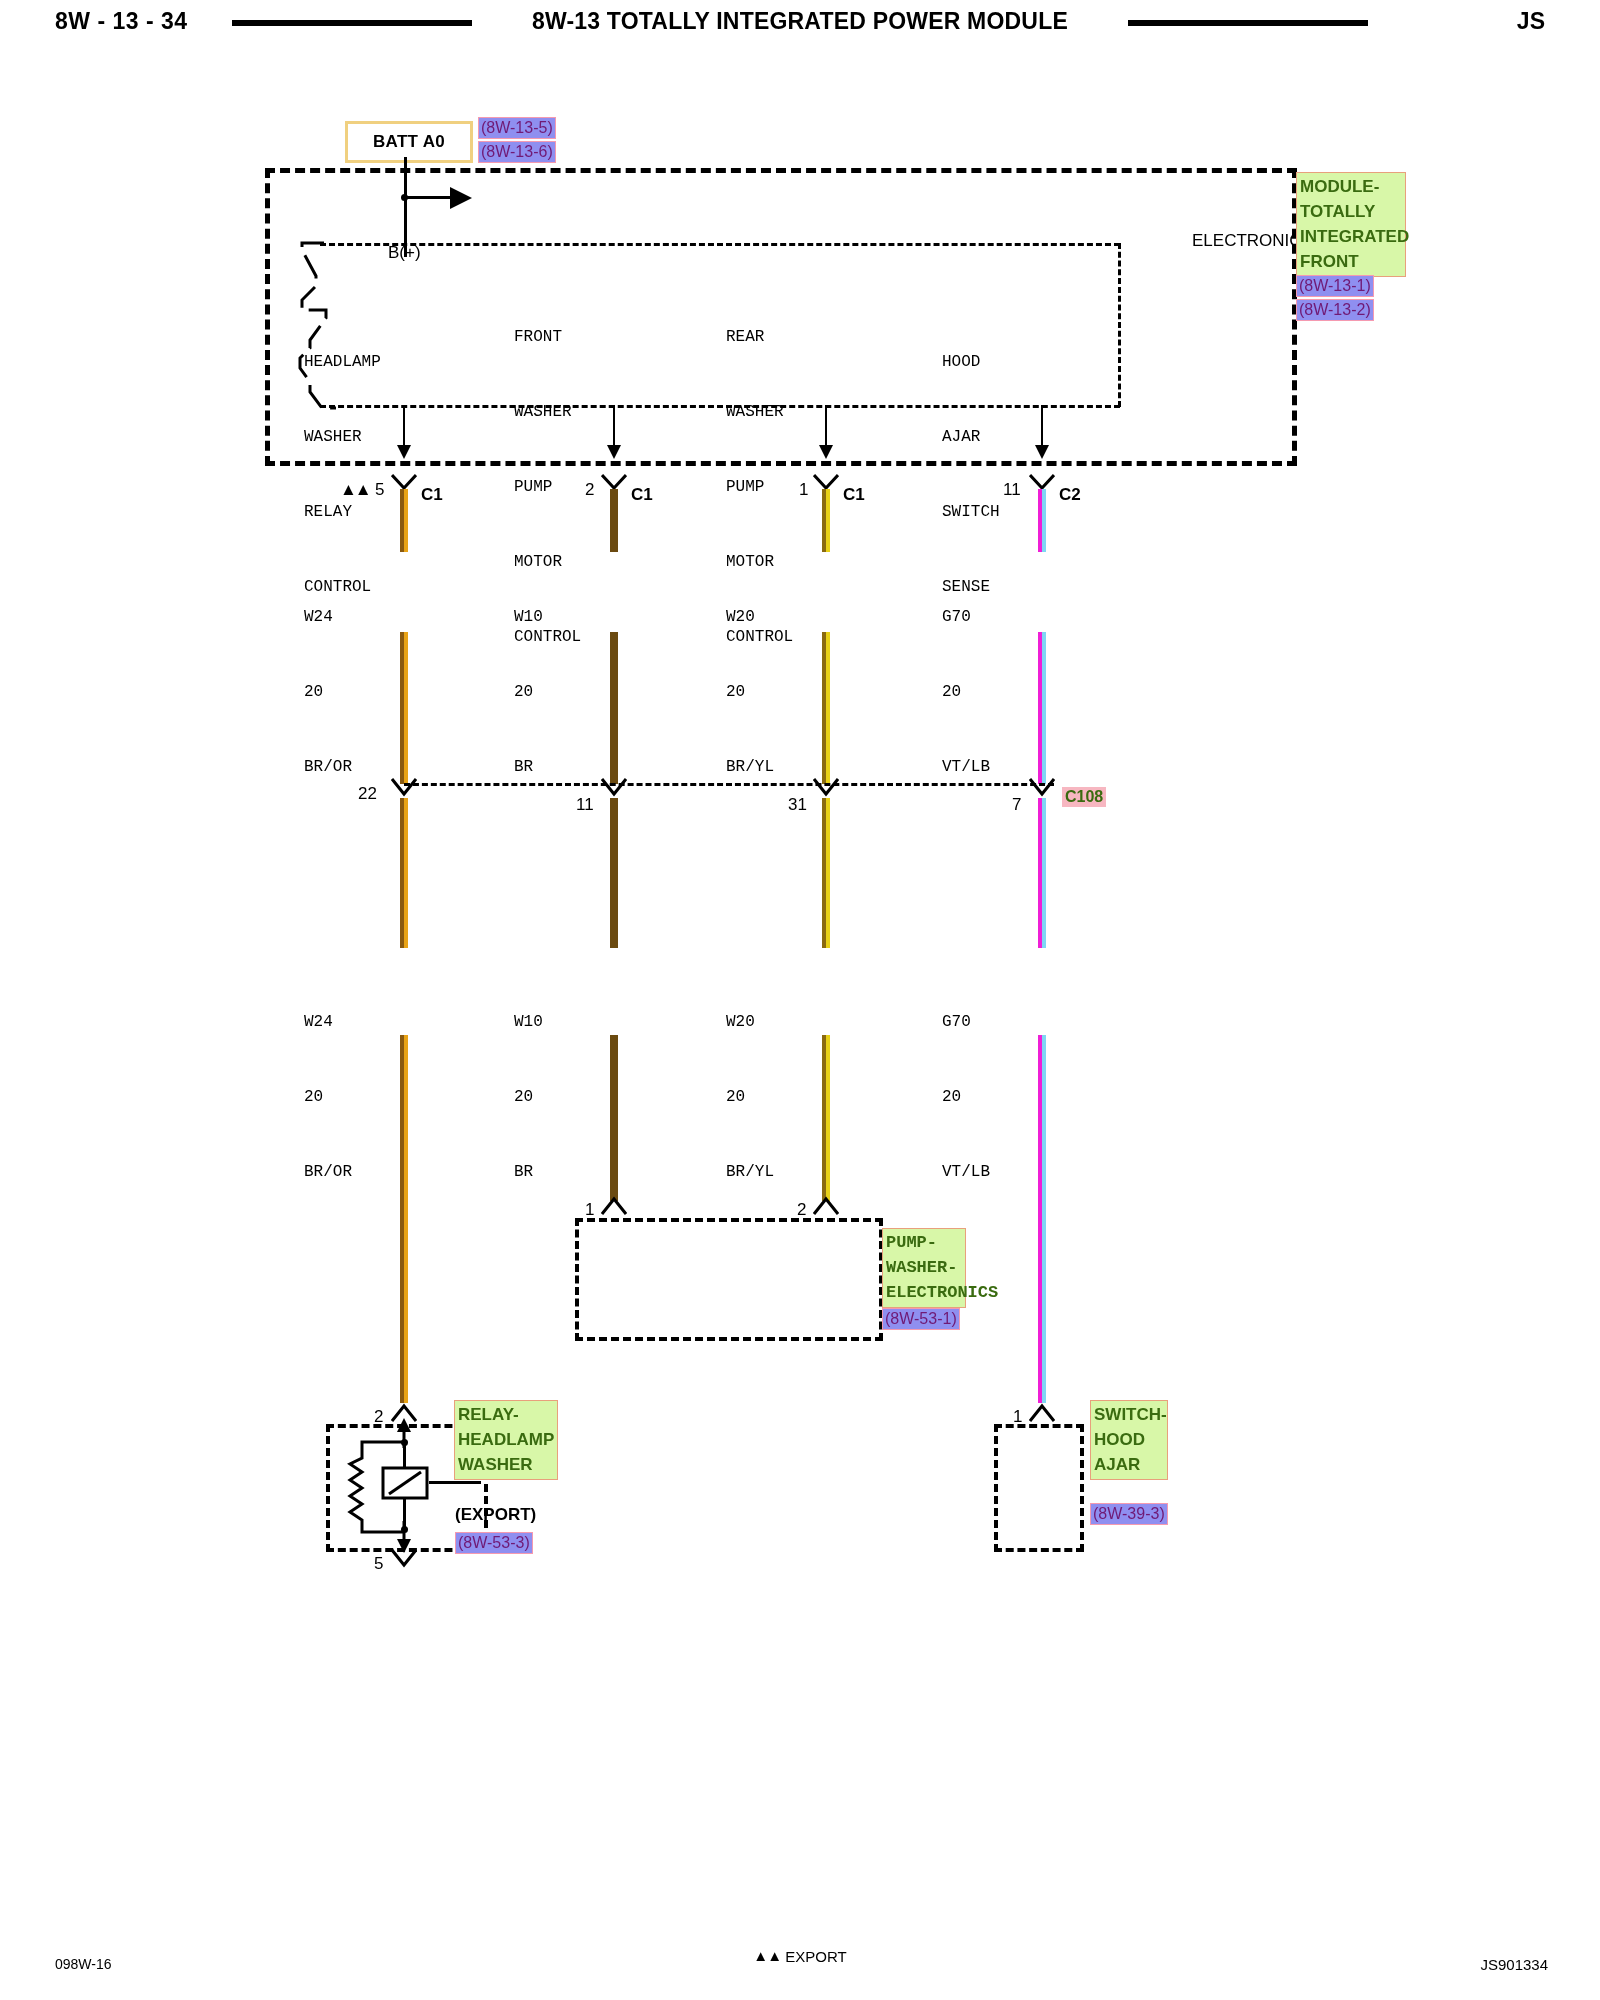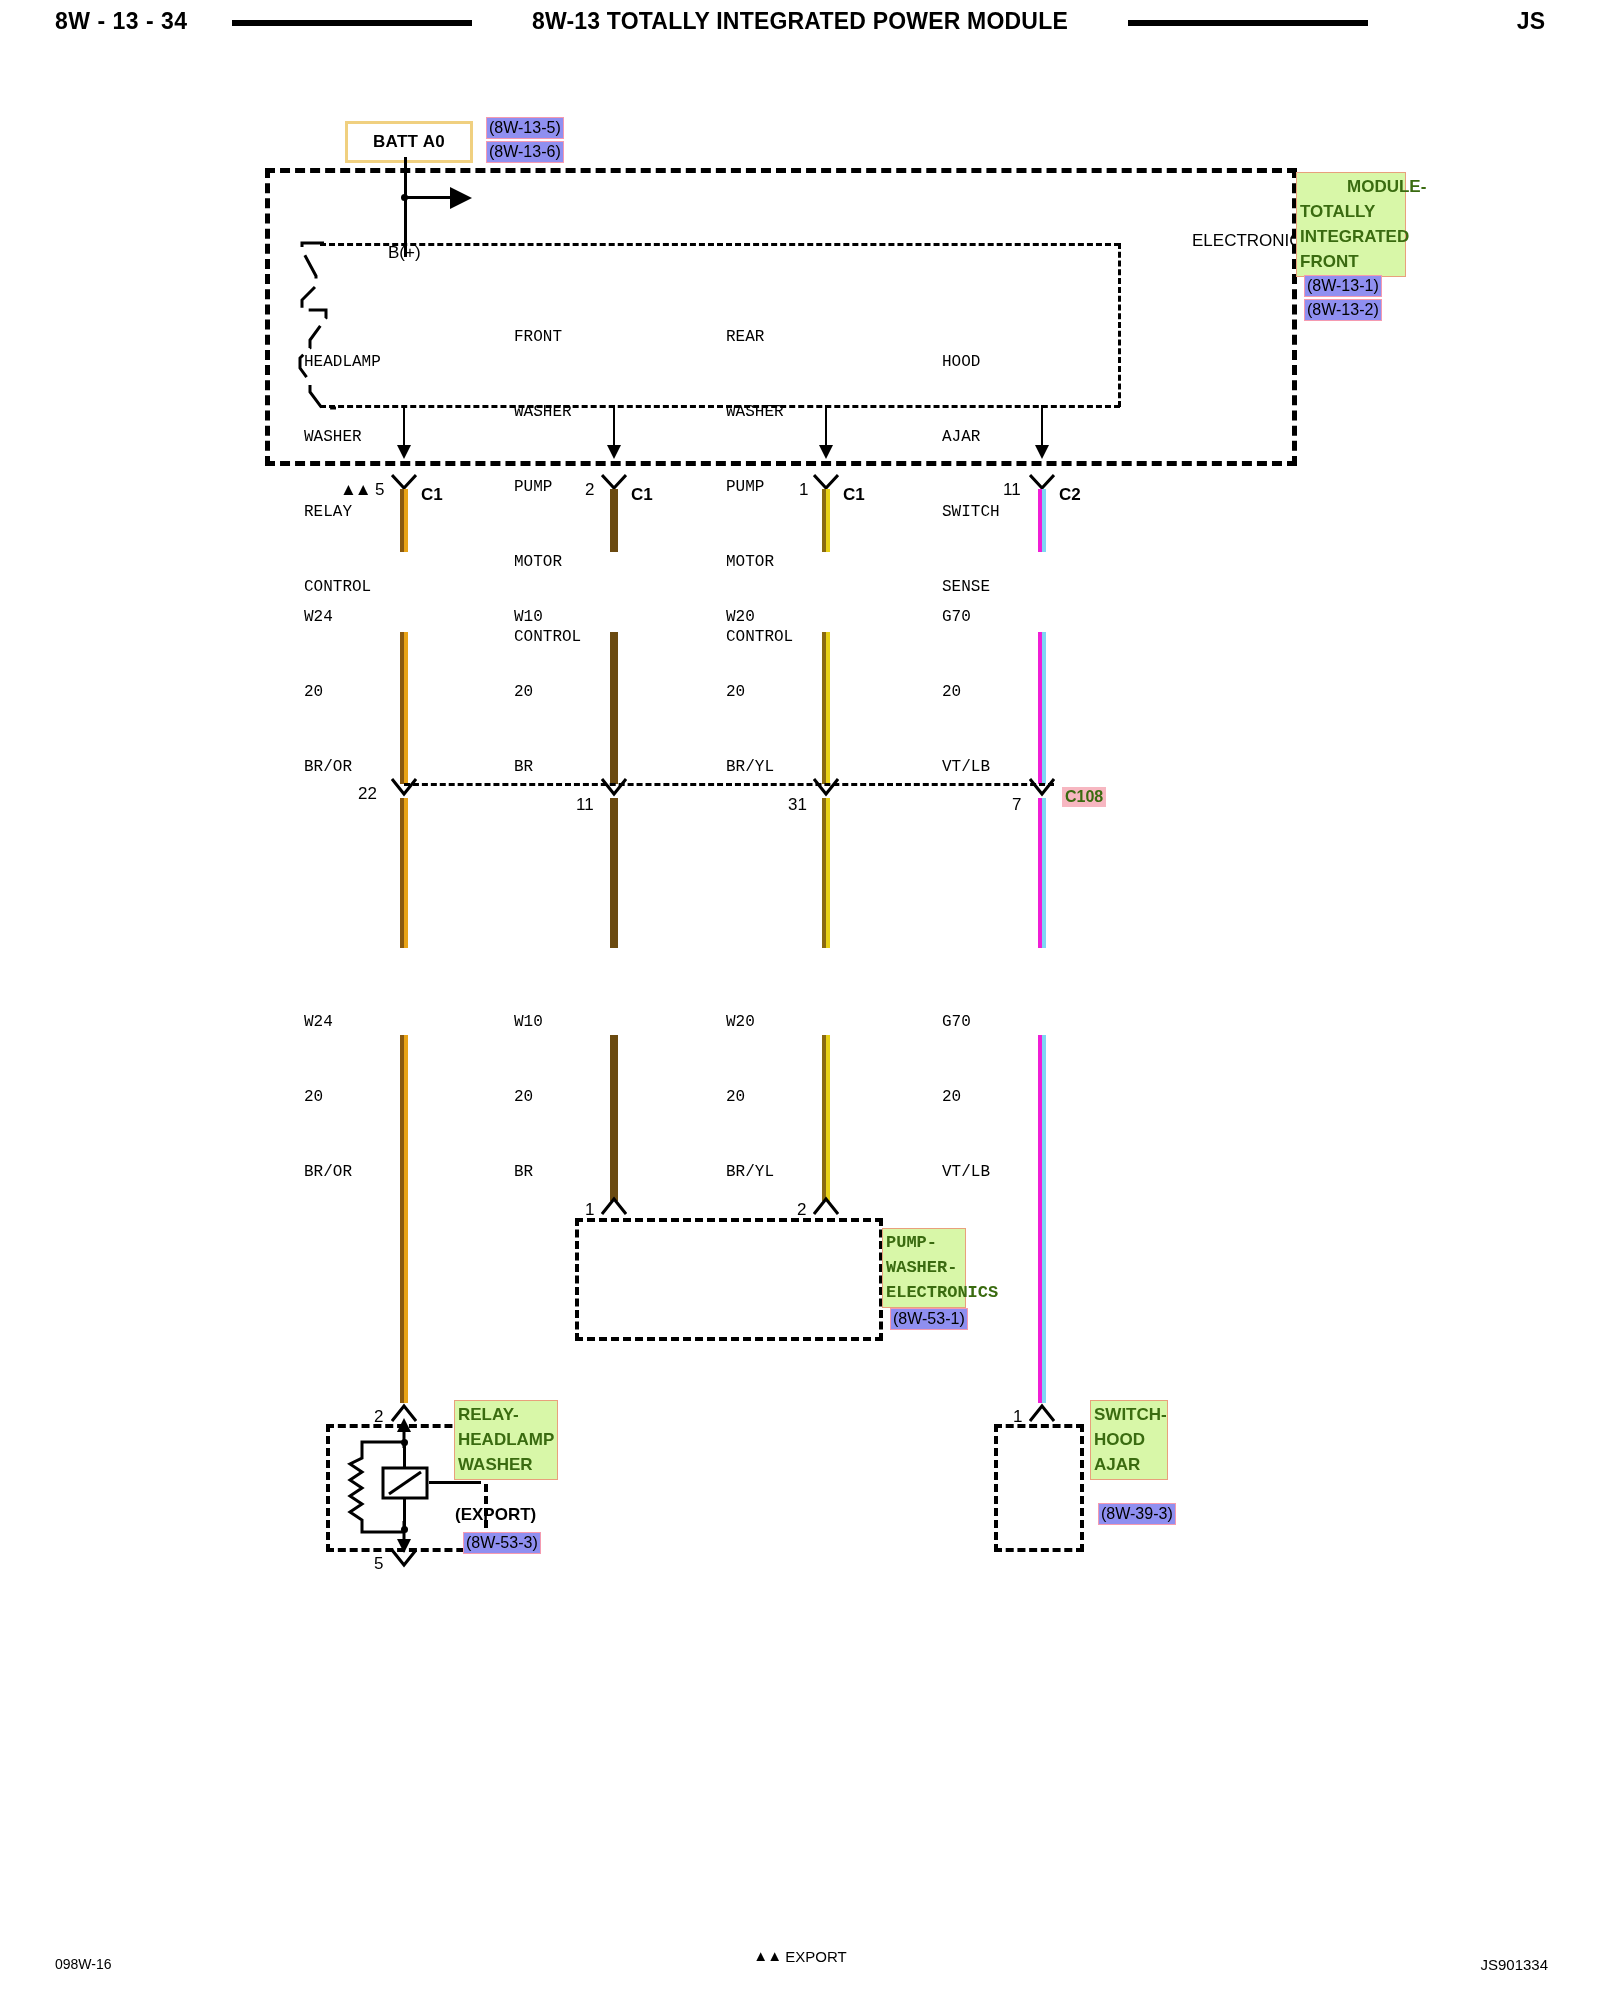--- a/index.html
+++ b/index.html
@@ -29,22 +29,22 @@
   .t{font-size:16px;line-height:25px;white-space:pre;}
   .t-c{text-align:left;font-family:Liberation Mono, monospace;}
   .bold{font-weight:bold;}
 
   
   .hl-green{
     background:#d8f7a8;color:#3a6b10;font-weight:bold;font-size:17px;line-height:25px;
     border:1px solid #e8a07c;padding:1px 3px 2px 3px;display:inline-block;
   }
   .hl-purple{
-    background:#8f8ff0;color:#000000;font-size:16px;line-height:20px;
-    border:1px solid #f59ab0;padding:0 2px;display:inline-block;white-space:nowrap;margin-left:8px;
+    background:#8f8ff0;color:#701a75;font-size:16px;line-height:20px;
+    border:1px solid #f59ab0;padding:0 2px;display:inline-block;white-space:nowrap;
   }
   .hl-conn{
     background:#f7b7c1;color:#3a6b10;font-weight:bold;font-size:16px;line-height:20px;
     padding:0 3px;display:inline-block;
   }
   .plain-bold{font-weight:bold;font-size:17px;}
 
   
   #batt-box{
     position:absolute;left:345px;top:121px;width:122px;height:36px;
@@ -122,21 +122,21 @@
 
 <svg class="abs" style="left:296px;top:236px;" width="40" height="180">
   <polyline points="28,7 6,7 6,14 20,40 20,50 6,64 6,74 30,74 30,82 14,104 14,112 4,122 4,132 14,146 14,156 26,172 40,172" fill="none" stroke="#000" stroke-width="3" stroke-dasharray="26 9"></polyline>
 </svg>
 
 <div class="abs t" style="left:1192px;top:228px;font-size:17px;">ELECTRONICS</div>
 <div class="abs t" style="left:388px;top:240px;font-size:17px;">B(+)</div>
 
 <div class="abs" style="left:1296px;top:172px;width:110px;">
   <span class="hl-green" style="display:block;line-height:25px;">
-    <span style="display:block;margin-left:47px;">MODULE-</span>
+    <span style="display:block;">MODULE-</span>
     <span style="display:block;">TOTALLY</span>
     <span style="display:block;">INTEGRATED</span>
     <span style="display:block;">FRONT</span>
   </span>
 </div>
 <div class="abs" style="left:1296px;top:275px;">
   <span class="hl-purple">(8W-13-1)</span>
 </div>
 <div class="abs" style="left:1296px;top:299px;">
   <span class="hl-purple">(8W-13-2)</span>

